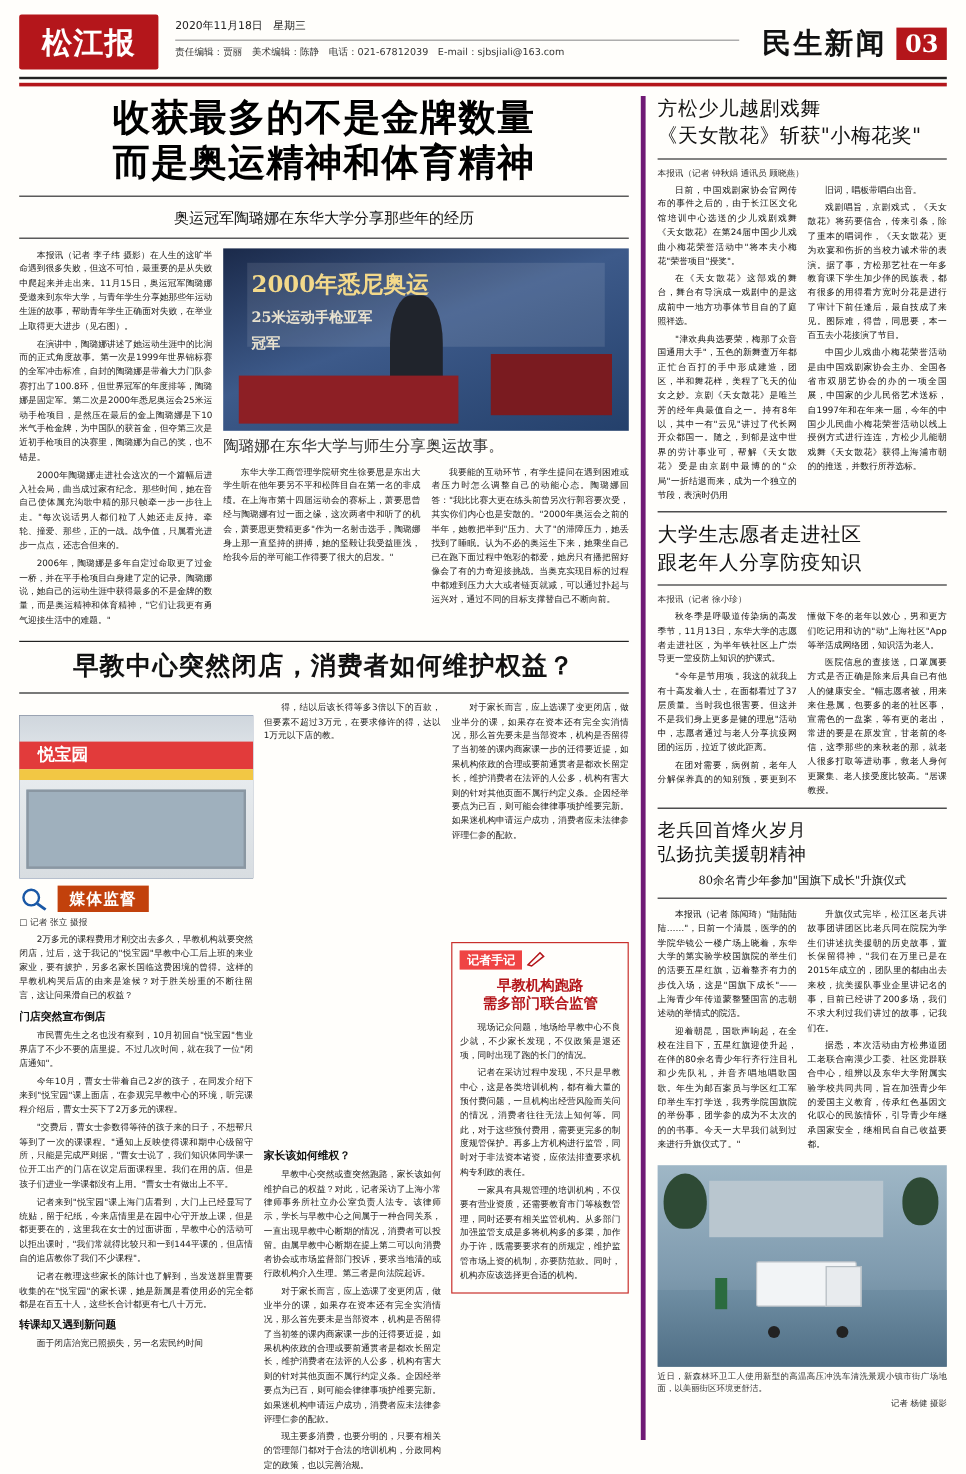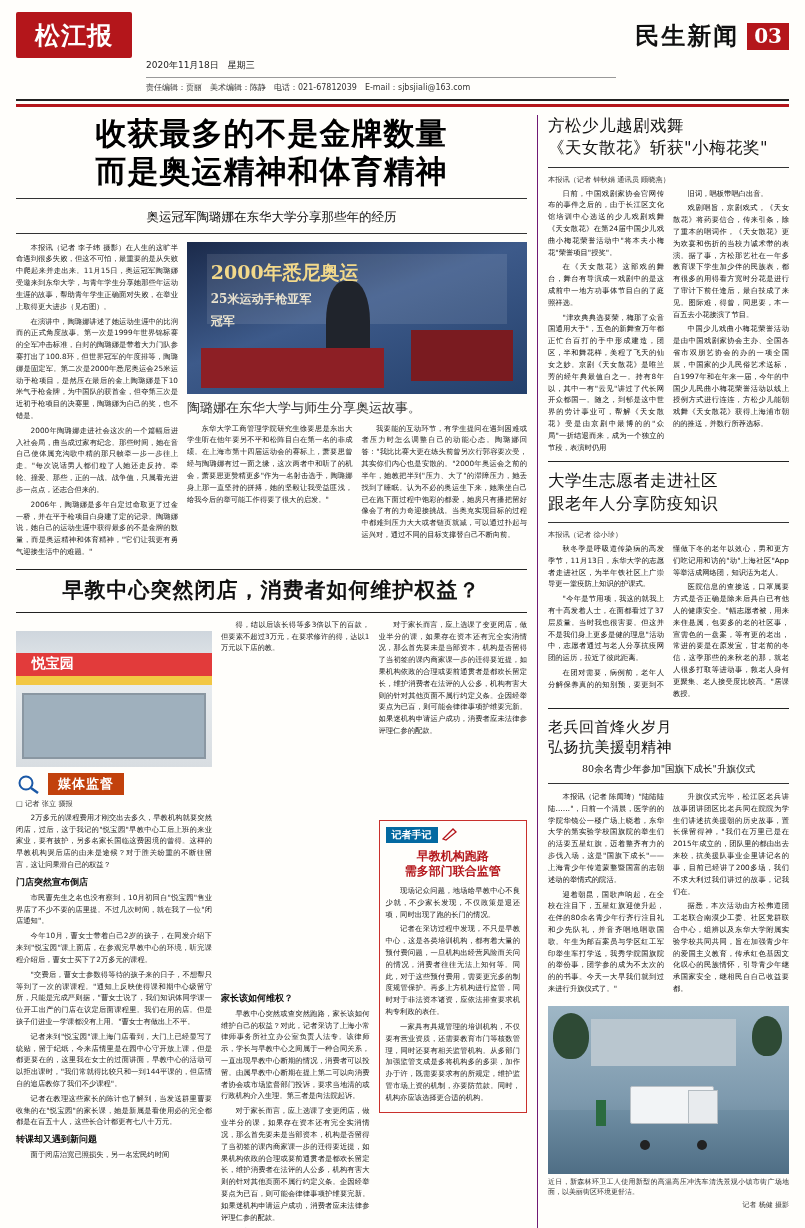--- a/index.html
+++ b/index.html
@@ -12,34 +12,34 @@
     position:relative;
     overflow:hidden;
   }
   .page { width:805px; height:1228px; padding:12px 16px 10px 16px; position:relative; }
 
   
   .masthead { display:flex; align-items:flex-start; border-bottom:2px solid #222; padding-bottom:6px; }
   .logo-box { width:116px; height:46px; background:#b4161b; color:#fff; display:flex;
               align-items:center; justify-content:center; font-family:"DejaVu Serif","Liberation Serif",serif;
               font-weight:bold; font-size:25px; letter-spacing:1px; border-radius:2px; }
-  .mast-mid { flex:1; padding-left:14px; padding-top:3px;margin-top:44px; }
+  .mast-mid { flex:1; padding-left:14px; padding-top:3px; }
   .mast-date { font-size:9px; color:#222; padding-bottom:5px; border-bottom:1px solid #999; width:96%;}
   .mast-credits { font-size:8px; color:#333; padding-top:4px; }
   .mast-right { display:flex; align-items:center; padding-top:8px; }
   .mast-sect { font-family:"DejaVu Serif","Liberation Serif",serif; font-weight:bold; font-size:24px; letter-spacing:2px; color:#111; }
   .mast-num { margin-left:8px; background:#b4161b; color:#fff; font-weight:bold; font-size:20px;
               padding:1px 7px 2px 7px; font-family:"DejaVu Serif","Liberation Serif",serif; }
 
   .rule-thick { height:3px; background:#b4161b; margin-top:3px; }
   .rule-thin { height:1px; background:#222; margin-top:2px; }
 
   
   .cols { display:flex; margin-top:8px; height:1120px; }
-  .left { width:522px; padding-right:10px; border-right:1px solid #701a75; }
+  .left { width:522px; padding-right:10px; border-right:4px solid #701a75; }
   .right { width:255px; padding-left:10px; }
 
   
   .hl-main { font-family:"DejaVu Serif","Liberation Serif",serif; font-weight:bold;
              font-size:31px; line-height:1.22; text-align:center; letter-spacing:1px; color:#000; }
   .hl-sub { text-align:center; font-size:12.5px; margin-top:10px; margin-bottom:6px; color:#111;
             font-family:"DejaVu Serif","Liberation Serif",serif;}
   .divline { height:1px; background:#333; margin:7px 0 8px 0; }
 
   
@@ -59,21 +59,21 @@
   .badge-title { background:#c2410c; color:#fff; font-weight:bold; font-size:13px; padding:2px 10px;
                  font-family:"DejaVu Serif","Liberation Serif",serif; letter-spacing:1px;}
 
   .subhead { font-weight:bold; font-size:9px; margin:5px 0 3px 0; font-family:"DejaVu Serif","Liberation Serif",serif; }
   .byline { font-size:7.2px; color:#333; margin:4px 0 3px 0;}
 
   .note-box { border:1px solid #c9302c; padding:5px 6px; margin:5px 0; }
   .note-title { color:#b4161b; font-weight:bold; font-size:12px; text-align:center; line-height:1.3;
                 font-family:"DejaVu Serif","Liberation Serif",serif;}
   .note-tag { display:flex; align-items:center; gap:4px; margin-bottom:4px;}
-  .note-tag .tg { background:#0369a1; color:#fff; font-size:10px; font-weight:bold; padding:1px 6px; }
+  .note-tag .tg { background:#ef4444; color:#fff; font-size:10px; font-weight:bold; padding:1px 6px; }
 
   
   .r-hl { font-family:"DejaVu Serif","Liberation Serif",serif; font-weight:normal; font-size:16.5px;
           text-align:left; line-height:1.35; letter-spacing:0.5px; }
   .r-hl.small { font-size:15px; }
   .r-rule { height:1px; background:#333; margin:7px 0; }
   .r-body { font-size:7.3px; line-height:1.62; text-align:justify; column-count:2; column-gap:9px; }
   .r-body p { margin:0 0 3px 0; text-indent:2em; }
   .r-sub { text-align:center; font-size:9.5px; margin:6px 0 5px 0; font-family:"DejaVu Serif","Liberation Serif",serif;}
   .r-cap { font-size:7px; color:#333; margin-top:3px; text-align:right;}

